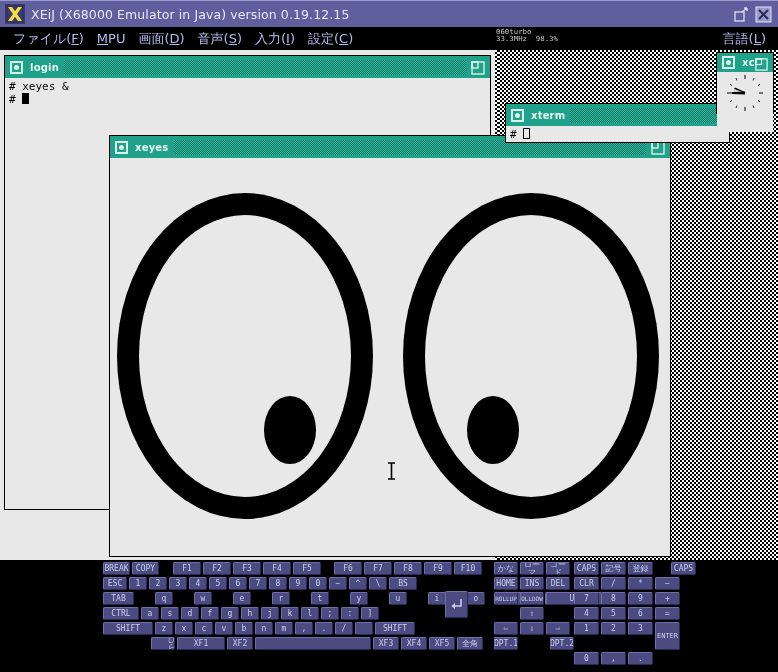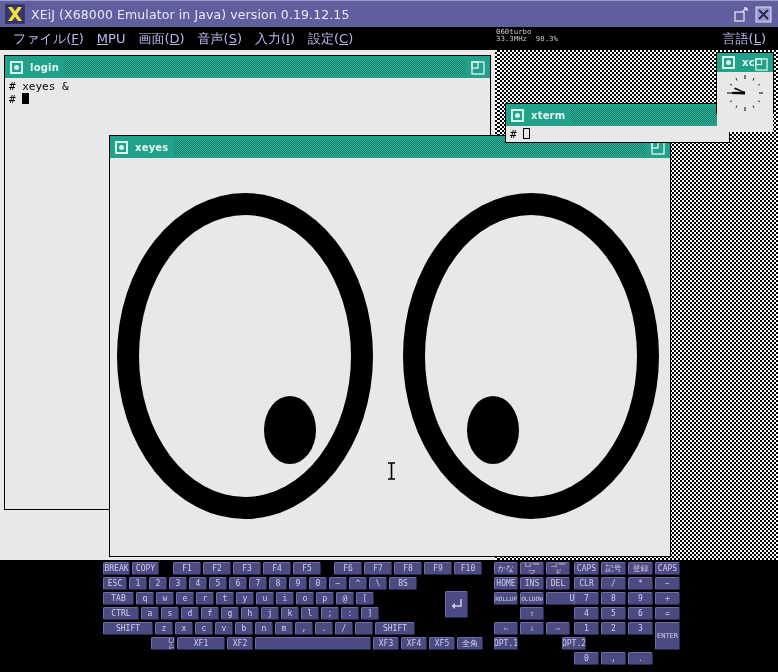--- a/index.html
+++ b/index.html
@@ -297,21 +297,21 @@
           <div class="key" style="width: 18px; margin-right: 2px;">6</div>
           <div class="key" style="width: 18px; margin-right: 2px;">7</div>
           <div class="key" style="width: 18px; margin-right: 2px;">8</div>
           <div class="key" style="width: 18px; margin-right: 2px;">9</div>
           <div class="key" style="width: 18px; margin-right: 2px;">0</div>
           <div class="key" style="width: 18px; margin-right: 2px;">−</div>
           <div class="key" style="width: 18px; margin-right: 2px;">^</div>
           <div class="key" style="width: 18px; margin-right: 2px;">\</div>
           <div class="key" style="width: 28px; margin-right: 2px;">BS</div>
         </div>
-        <div class="krow" style="margin-top: 2px;">
+        <div class="krow" style="margin-top: 2px; gap: 19px;">
           <div class="key" style="width: 31px; margin-right: 2px;">TAB</div>
           <div class="key" style="width: 18px; margin-right: 2px;">q</div>
           <div class="key" style="width: 18px; margin-right: 2px;">w</div>
           <div class="key" style="width: 18px; margin-right: 2px;">e</div>
           <div class="key" style="width: 18px; margin-right: 2px;">r</div>
           <div class="key" style="width: 18px; margin-right: 2px;">t</div>
           <div class="key" style="width: 18px; margin-right: 2px;">y</div>
           <div class="key" style="width: 18px; margin-right: 2px;">u</div>
           <div class="key" style="width: 18px; margin-right: 2px;">i</div>
           <div class="key" style="width: 18px; margin-right: 2px;">o</div>
@@ -387,30 +387,30 @@
           <div class="key gap" style="width: 24px; margin-right: 2px;"></div>
           <div class="key" style="width: 24px; margin-right: 2px;">⇧</div>
           <div class="key gap" style="width: 24px; margin-right: 2px;"></div>
         </div>
         <div class="krow" style="margin-top: 2px;">
           <div class="key" style="width: 24px; margin-right: 2px;">⇦</div>
           <div class="key" style="width: 24px; margin-right: 2px;">⇩</div>
           <div class="key" style="width: 24px; margin-right: 2px;">⇨</div>
         </div>
         <div class="krow" style="margin-top: 2px;">
-          <div class="key" style="width: 24px; margin-right: 18px;">OPT.1</div>
+          <div class="key" style="width: 24px; margin-right: 6px;">OPT.1</div>
           <div class="key gap" style="width: 24px; margin-right: 2px;"></div>
           <div class="key" style="width: 24px; margin-right: 2px;">OPT.2</div>
         </div>
       </div>
     <div class="kb-group" style="left:574px;top:2px;" id="kb-num">
         <div class="krow">
           <div class="key" style="width: 25px; margin-right: 2px;">CAPS</div>
           <div class="key jp" style="width: 25px; margin-right: 2px;">記号</div>
-          <div class="key jp" style="width: 25px; margin-right: 2px;">登録</div>
+          <div class="key jp" style="width: 25px; margin-right: 18px;">登録</div>
           <div class="key" style="width: 25px; margin-right: 2px;">CAPS</div>
         </div>
         <div class="krow" style="margin-top: 2px;">
           <div class="key" style="width: 25px; margin-right: 2px;">CLR</div>
           <div class="key" style="width: 25px; margin-right: 2px;">/</div>
           <div class="key" style="width: 25px; margin-right: 2px;">*</div>
           <div class="key" style="width: 25px; margin-right: 2px;">−</div>
         </div>
         <div class="krow" style="margin-top: 2px;">
           <div class="key" style="width: 25px; margin-right: 2px;">7</div>

